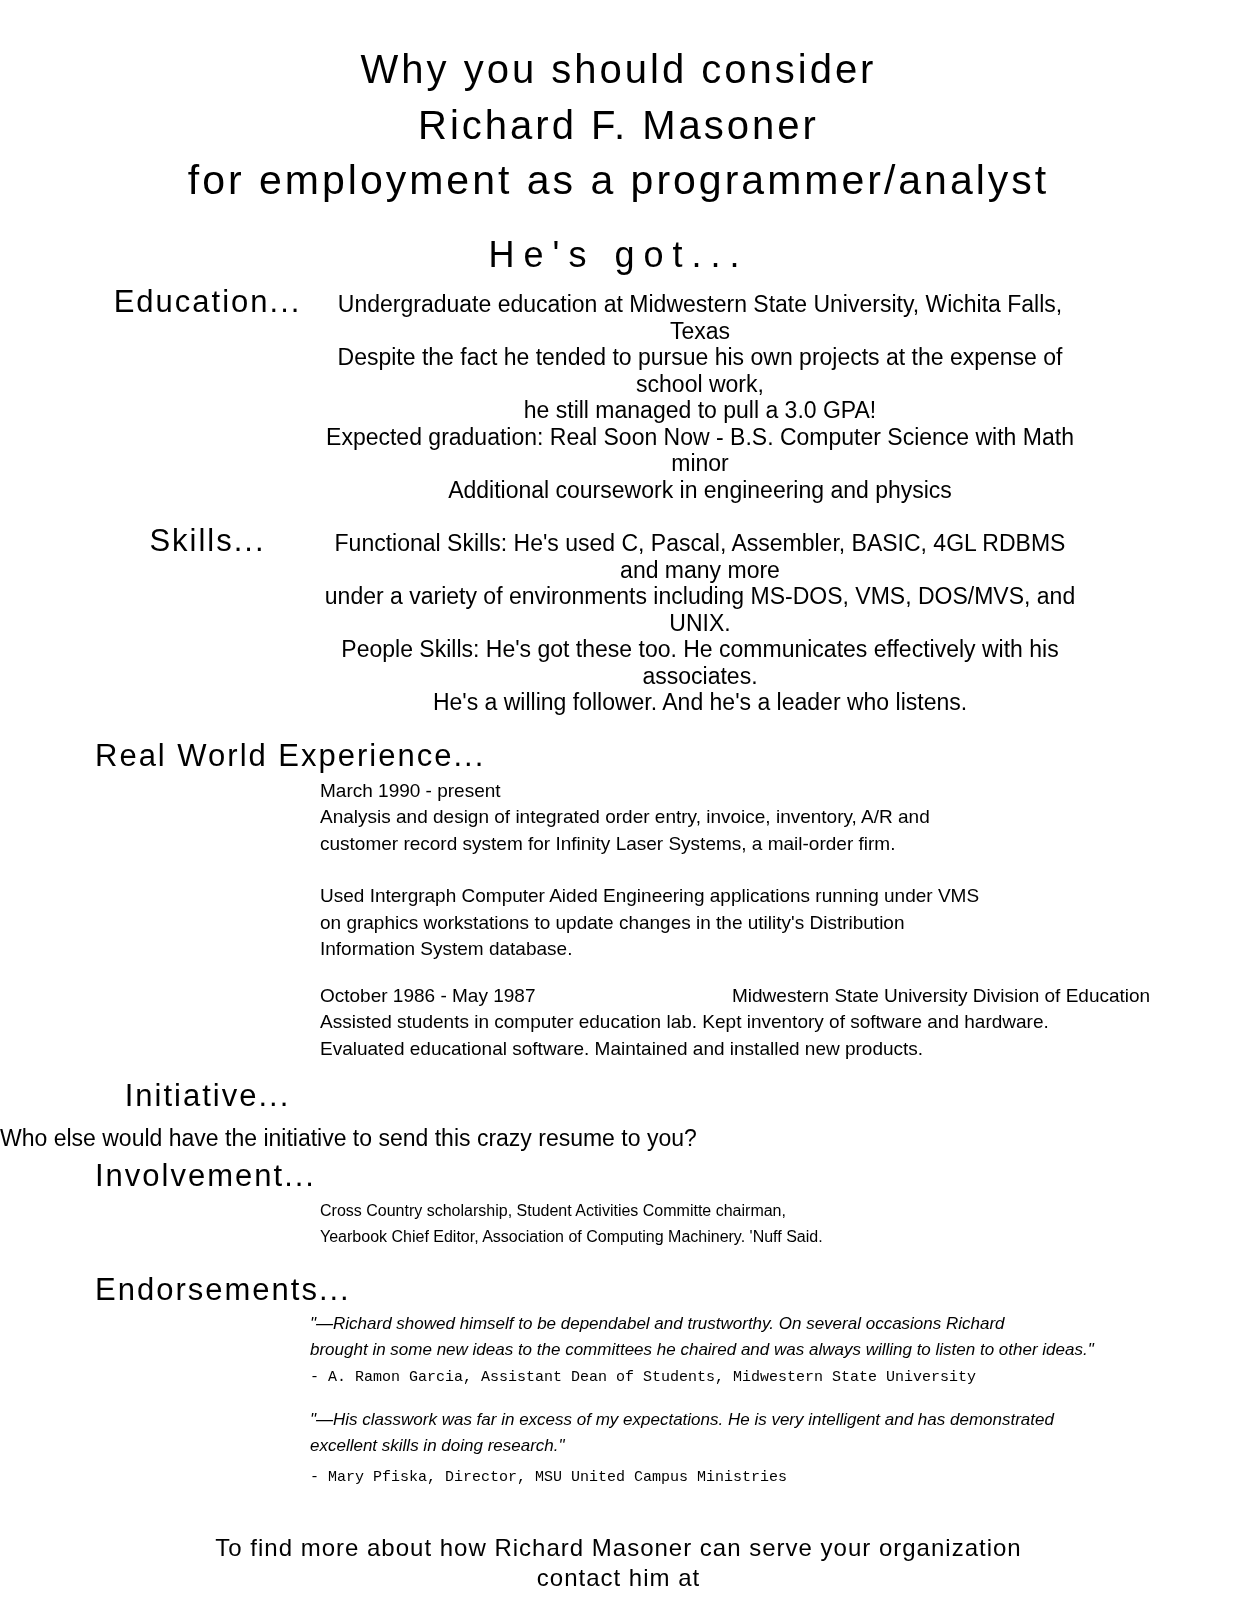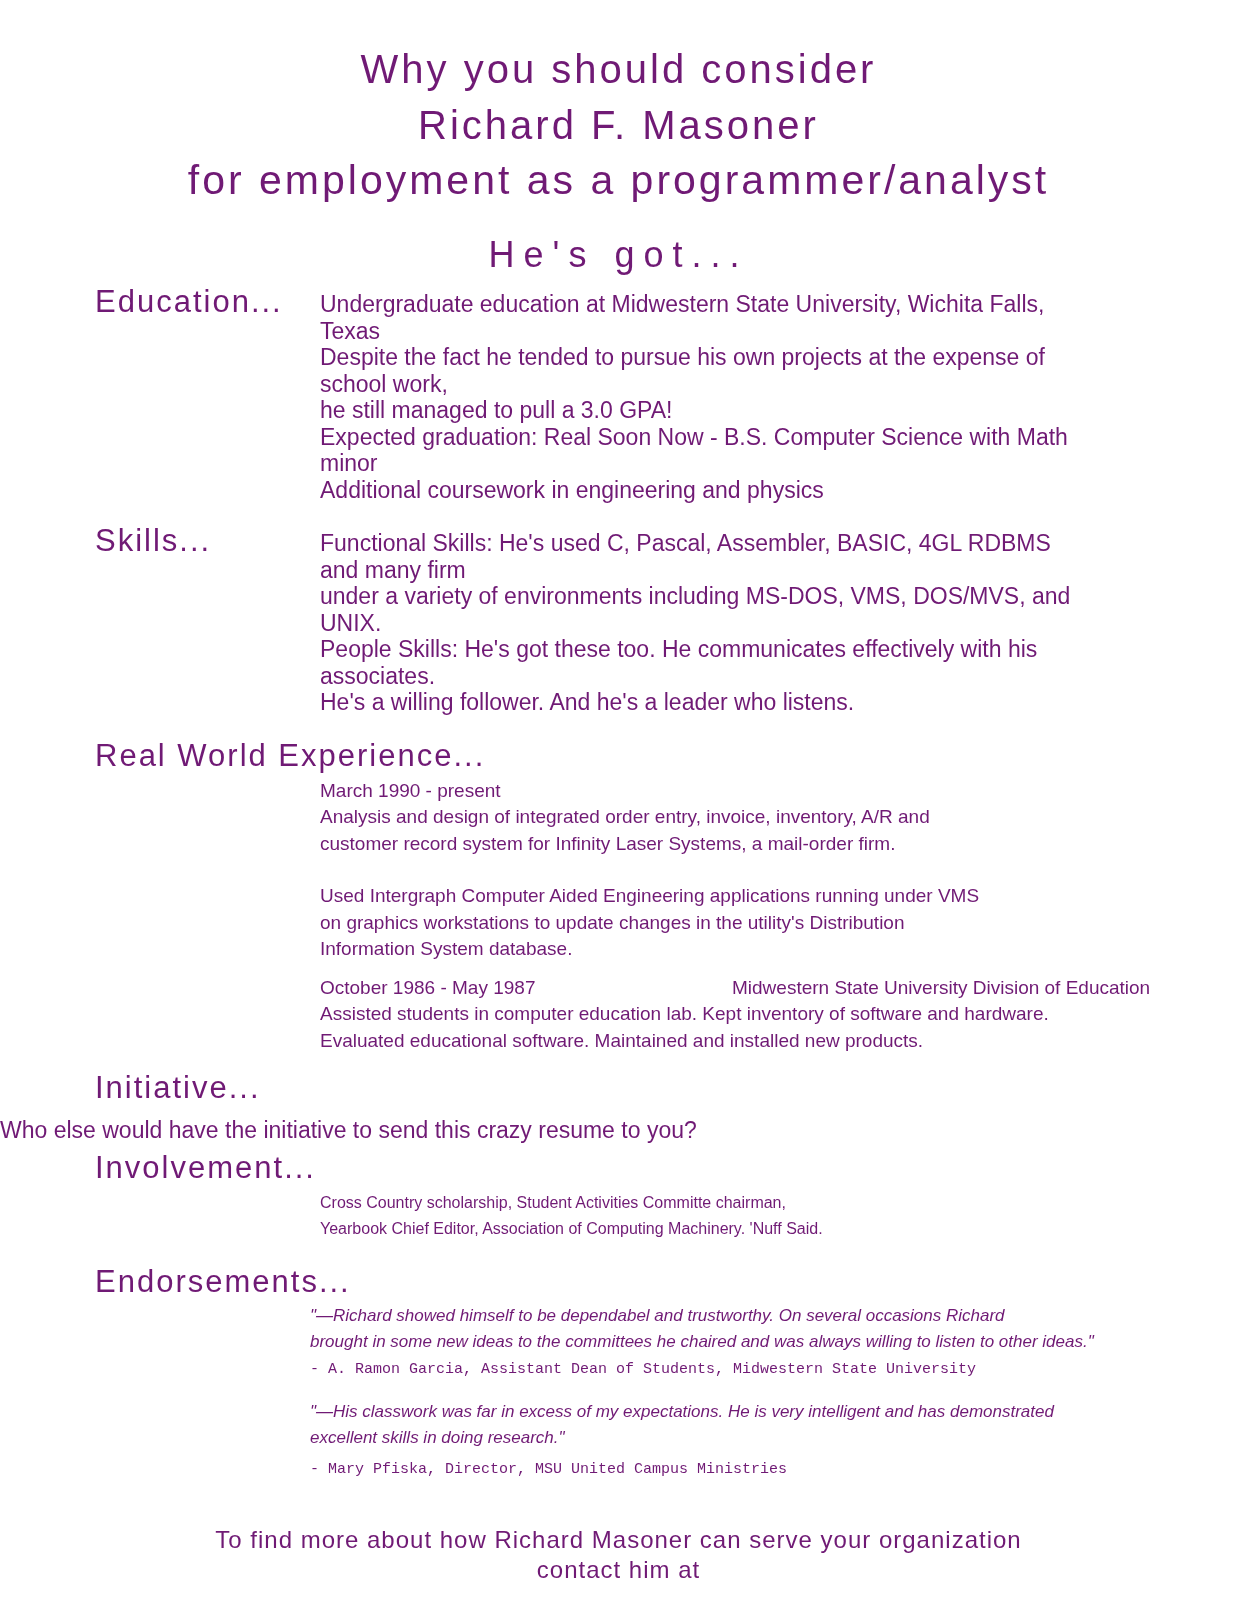--- a/index.html
+++ b/index.html
@@ -2,54 +2,54 @@
 <html><head>
 <meta charset="utf-8">
 <style>
   html,body { margin:0; padding:0; background:#ffffff; }
   .page {
     position:relative;
     width:1237px;
     height:1600px;
     margin:0 auto;
     background:#ffffff;
-    color:#701a75;
+    color:#000000;
     font-family:"Liberation Sans", sans-serif;
     overflow:hidden;
   }
   
   .title-block { padding-top:44px; text-align:center; }
   .t-line1, .t-line2 { font-size:40px; letter-spacing:3px; line-height:50px; }
   .t-line2 { margin-top:6px; }
   .t-line3 { font-size:41px; letter-spacing:3px; line-height:52px; margin-top:4px; }
   .subtitle { font-size:36px; letter-spacing:9px; line-height:46px; margin-top:26px; }
 
   
-  .section-row { display:flex; align-items:flex-start; }
+  .section-row { display:flex; align-items:flex-start;text-align:center; }
   .heading {
     flex:none;
     width:225px;
     margin-left:95px;
     font-size:31px;
     letter-spacing:2px;
     line-height:40px;
     white-space:nowrap;
   }
   .heading.wide { width:auto; }
   .body-col { font-size:23px; line-height:26.5px; max-width:760px; }
   .body-col.pad-top { padding-top:9px; }
   .indent-body { margin-left:320px; font-size:16px; line-height:26.5px; max-width:760px; }
 
   .edu-row { margin-top:4px; }
   .skills-row { margin-top:18px; }
   .rwe-heading { margin-top:20px; }
   .job { margin-left:320px; font-size:19px; line-height:26.5px; max-width:850px; }
   .job.j1 { margin-top:2px; }
   .job.j2 { margin-top:26px; }
-  .job.j3 { margin-top:12px; }
+  .job.j3 { margin-top:20px; }
   .dates-row { display:flex; }
   .dates { flex:none; min-width:412px; }
   .employer { white-space:nowrap; }
 
   .initiative-row { margin-top:14px;flex-direction:column; }
   .involvement-heading { margin-top:4px; }
   .involvement-body { margin-top:2px; }
   .endorse-heading { margin-top:20px; line-height:38px; }
 
   .quote { margin-left:310px; font-style:italic; font-size:17px; line-height:26px; max-width:870px; }
@@ -85,21 +85,21 @@
       <div>Despite the fact he tended to pursue his own projects at the expense of school work,</div>
       <div>he still managed to pull a 3.0 GPA!</div>
       <div>Expected graduation: Real Soon Now  - B.S. Computer Science with Math minor</div>
       <div>Additional coursework in engineering and physics</div>
     </div>
   </div>
 
   <div class="section-row skills-row">
     <div class="heading">Skills...</div>
     <div class="body-col pad-top">
-      <div>Functional Skills:  He's used C, Pascal, Assembler, BASIC, 4GL RDBMS and many firm</div>
+      <div>Functional Skills:  He's used C, Pascal, Assembler, BASIC, 4GL RDBMS and many more</div>
       <div>under a variety of environments including MS-DOS, VMS, DOS/MVS, and UNIX.</div>
       <div>People Skills:  He's got these too.  He communicates effectively with his associates.</div>
       <div>He's a willing follower.  And he's a leader who listens.</div>
     </div>
   </div>
 
   <div class="heading wide rwe-heading">Real World Experience...</div>
 
   <div class="job j1">
     <div class="dates-row">

